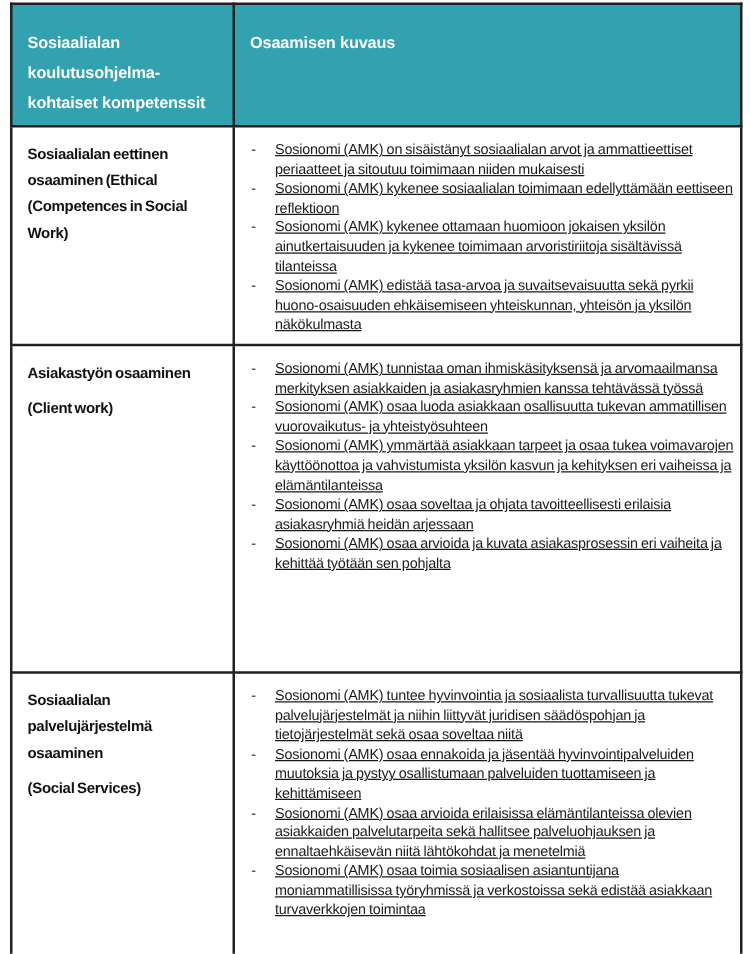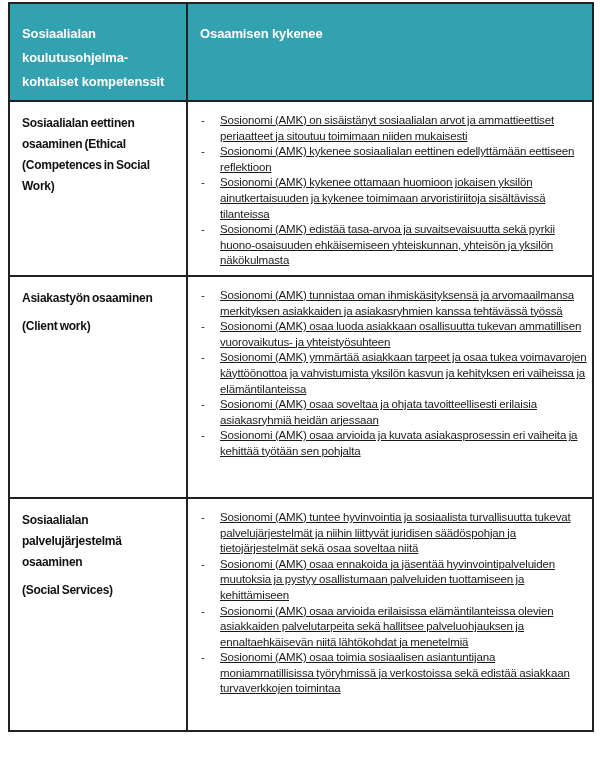--- a/index.html
+++ b/index.html
@@ -26,21 +26,21 @@
   }
   col.col-competence{width:178px;}
   col.col-description{width:406px;}
   th,td{
     border:2px solid var(--border-col);
     vertical-align:top;
     text-align:left;
   }
   thead tr{height:91px;}
   tbody tr:nth-child(1){height:148px;}
-  tbody tr:nth-child(2){height:222px;}
+  tbody tr:nth-child(2){height:262px;}
   tbody tr:nth-child(3){height:233px;}
   th{
     background:var(--header-bg);
     color:var(--header-text);
     font-size:13px;
     font-weight:bold;
     line-height:24px;
     padding:18px 8px 6px 12px;
     letter-spacing:-0.1px;
   }
@@ -70,38 +70,38 @@
 
 <div class="page">
   <table class="competence-table">
     <colgroup>
       <col class="col-competence">
       <col class="col-description">
     </colgroup>
     <thead>
       <tr>
         <th>Sosiaalialan koulutusohjelma-kohtaiset kompetenssit</th>
-        <th>Osaamisen kykenee</th>
+        <th>Osaamisen kuvaus</th>
       </tr>
     </thead>
     <tbody id="table-body">
   <tr class="body-row">
     <td class="cell-competence">
       <div class="competence-main">Sosiaalialan eettinen osaaminen (Ethical (Competences in Social Work)</div>
 
     </td>
     <td class="cell-description">
       <div class="bullets">
               <div class="bullet">
                 <span class="dash">-</span>
                 <span class="bullet-text">Sosionomi (AMK) on sisäistänyt sosiaalialan arvot ja ammattieettiset periaatteet ja sitoutuu toimimaan niiden mukaisesti</span>
               </div>
               <div class="bullet">
                 <span class="dash">-</span>
-                <span class="bullet-text">Sosionomi (AMK) kykenee sosiaalialan eettinen edellyttämään eettiseen reflektioon</span>
+                <span class="bullet-text">Sosionomi (AMK) kykenee sosiaalialan toimimaan edellyttämään eettiseen reflektioon</span>
               </div>
               <div class="bullet">
                 <span class="dash">-</span>
                 <span class="bullet-text">Sosionomi (AMK) kykenee ottamaan huomioon jokaisen yksilön ainutkertaisuuden ja kykenee toimimaan arvoristiriitoja sisältävissä tilanteissa</span>
               </div>
               <div class="bullet">
                 <span class="dash">-</span>
                 <span class="bullet-text">Sosionomi (AMK) edistää tasa-arvoa ja suvaitsevaisuutta sekä pyrkii huono-osaisuuden ehkäisemiseen yhteiskunnan, yhteisön ja yksilön näkökulmasta</span>
               </div>
             </div>

